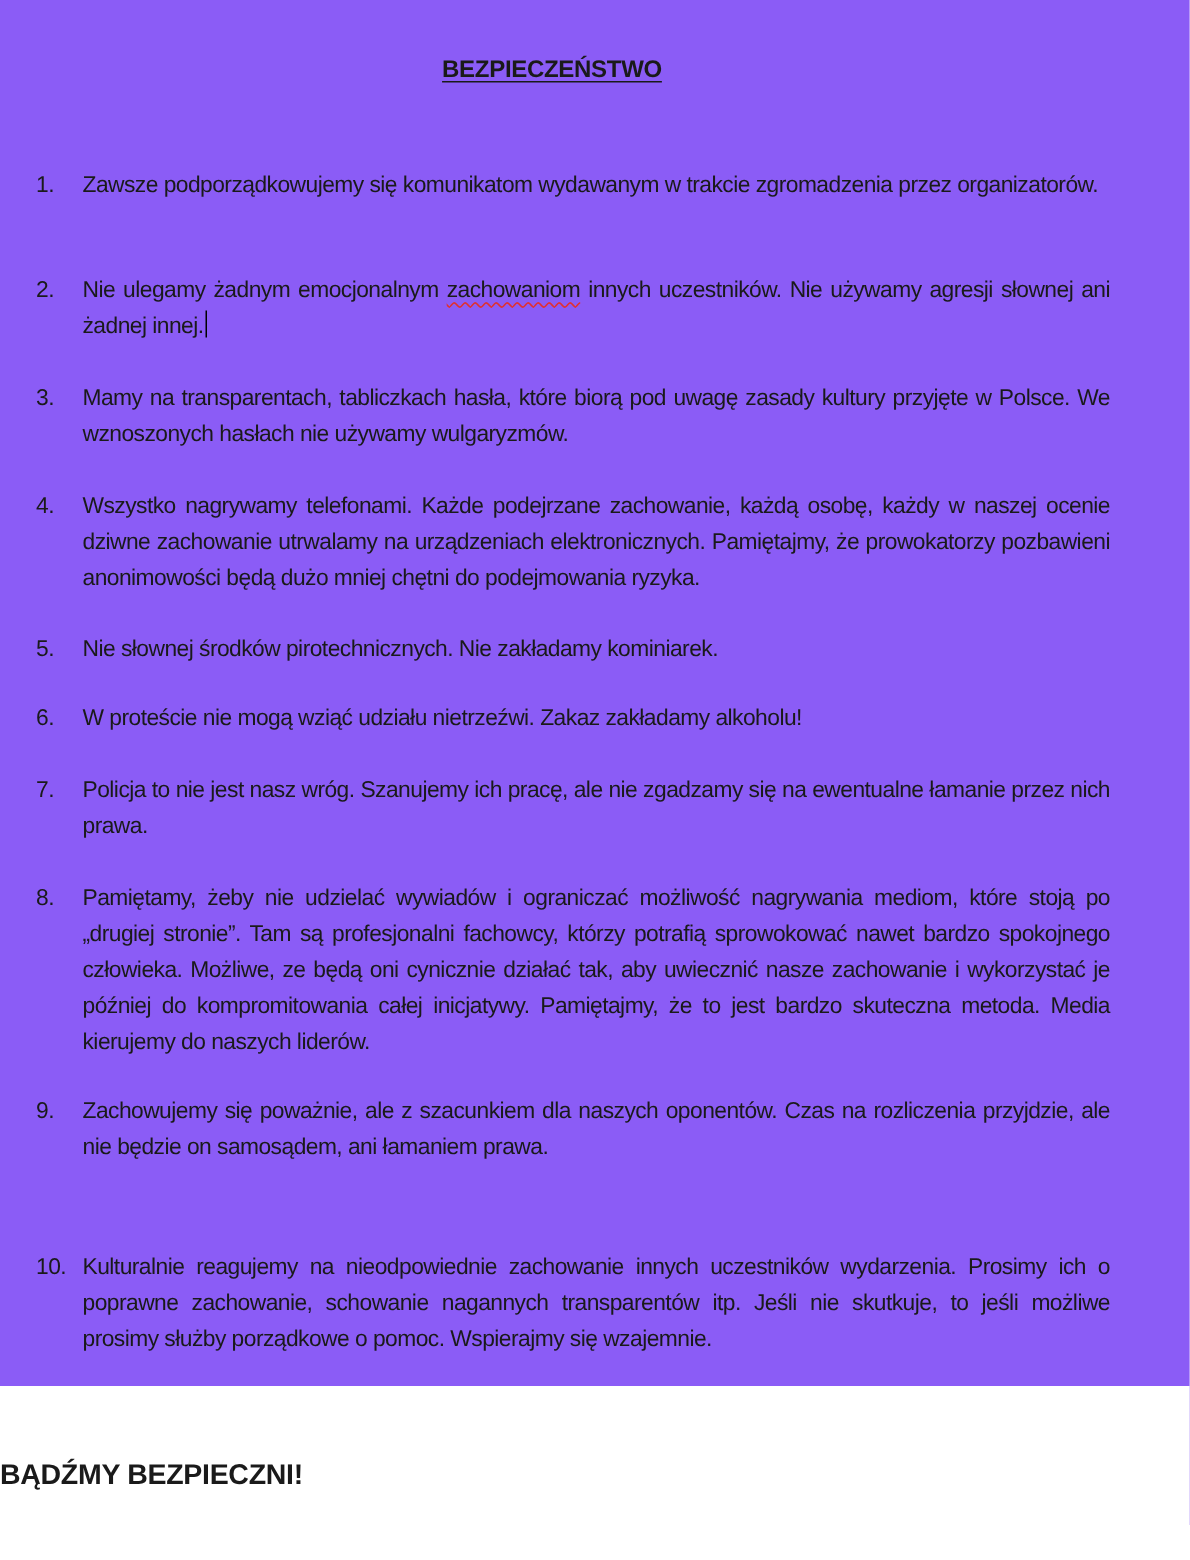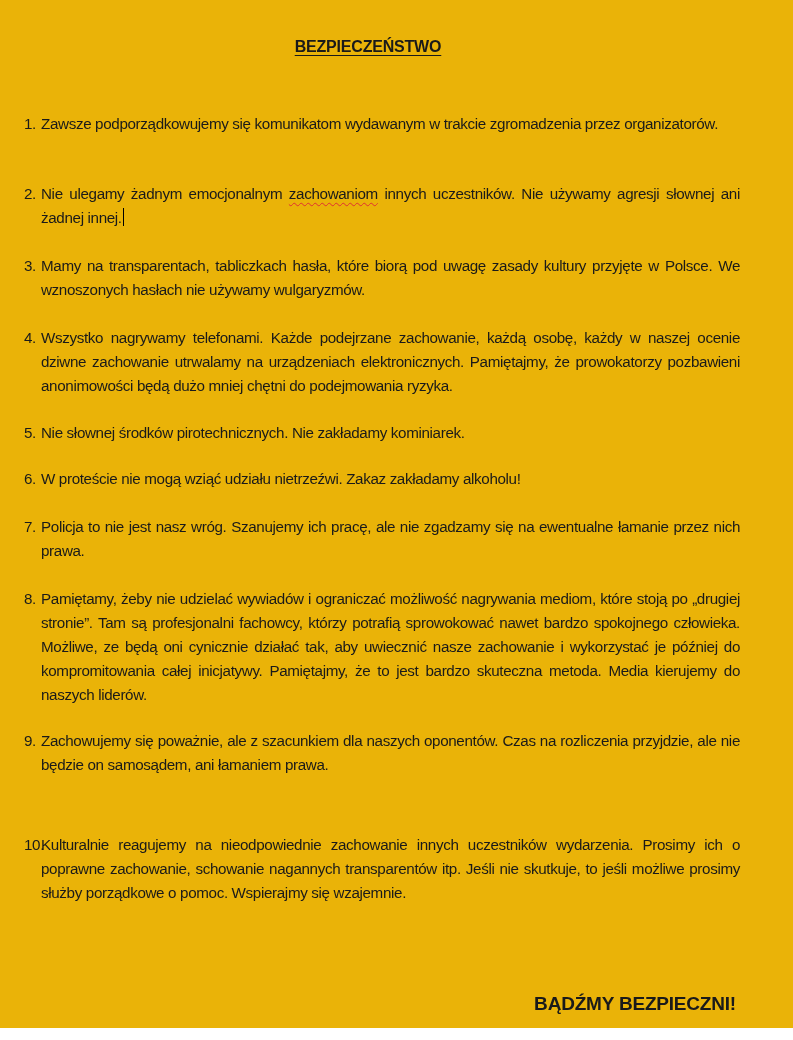--- a/index.html
+++ b/index.html
@@ -11,22 +11,22 @@
       width: 793px;
       height: 1040px;
       position: relative;
       overflow: hidden;
       font-family: "Liberation Sans", "DejaVu Sans", sans-serif;
       color: #1a1a1a;
     }
     .page {
       position: absolute;
       left: 0; top: 0;
-      width: 793px; height: 1028px;
-      background: #eab308;
+      width: 793px; height: 924px;
+      background: #8b5cf6;
     }
     .title {
       position: absolute;
       left: 0; width: 736px;
       top: 38px;
       text-align: center;
       font-weight: bold;
       font-size: 16px;
       letter-spacing: -0.2px;
       text-decoration: underline;
@@ -40,21 +40,21 @@
       line-height: 24px;
       letter-spacing: -0.35px;
     }
     .num {
       position: absolute;
       left: 0;
       top: 0;
       width: 30px;
     }
     .text {
-      margin-left: 17px;
+      margin-left: 31px;
       text-align: justify;
     }
     .text.last-left { text-align-last: left; }
     .spell {
       text-decoration: underline wavy #e03030;
       text-decoration-thickness: 1px;
       text-underline-offset: 3px;
     }
     .cursor {
       display: inline-block;
@@ -71,25 +71,24 @@
       font-size: 15.2px;
       line-height: 24px;
       letter-spacing: -0.35px;
       text-align: justify;
       text-align-last: left;
     }
     .footer-title {
       position: absolute;
       left: 0; width: 736px;
       top: 973px;
-      text-align: right;
+      text-align: left;
       font-weight: bold;
       font-size: 19px;
       letter-spacing: -0.2px;
-      margin-top: 20px;
     }
   </style>
 </head>
 <body>
 
 <div class="page">
 
   <div class="title">BEZPIECZEŃSTWO</div>
 
   <div class="item" style="top:112px;">

